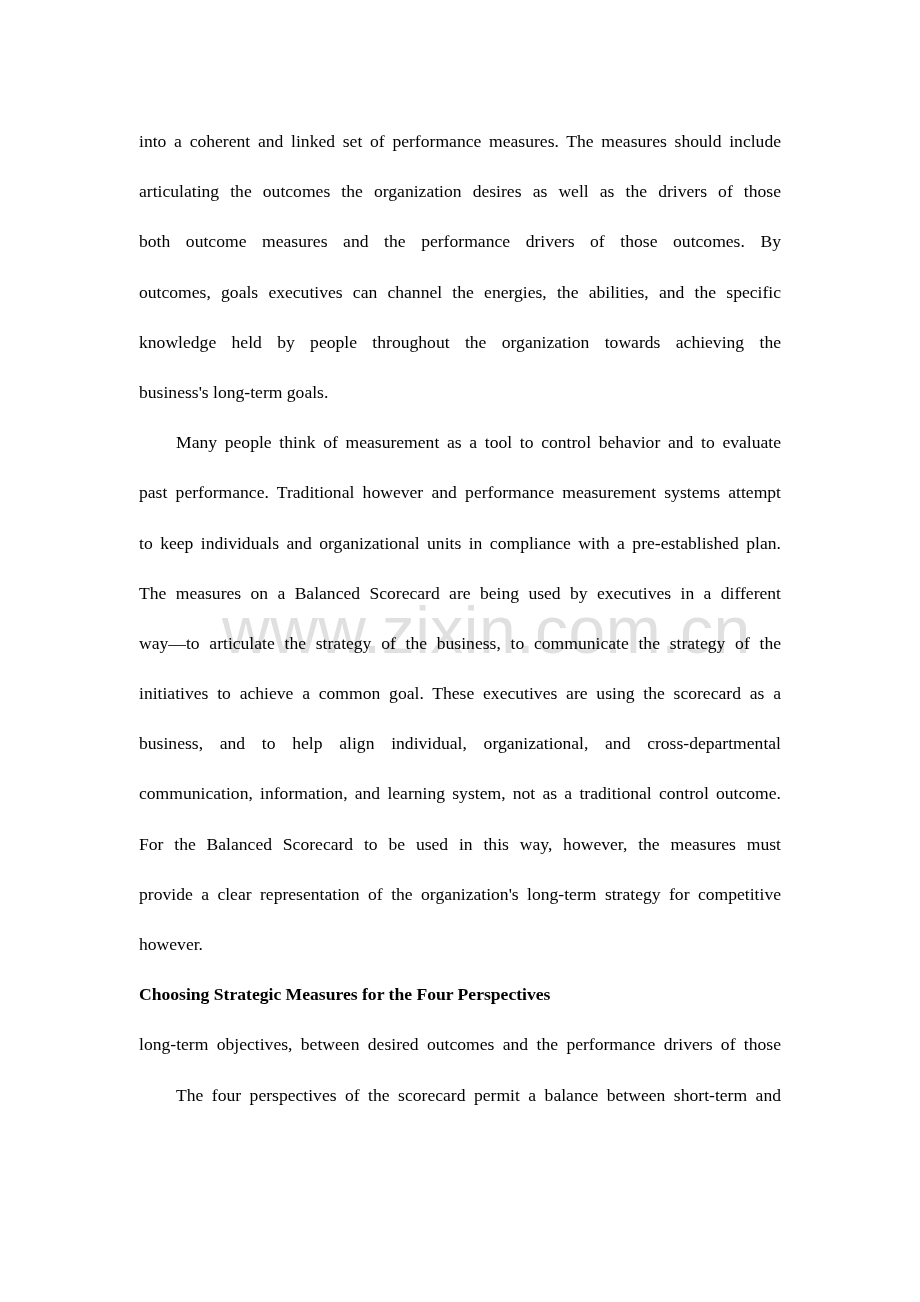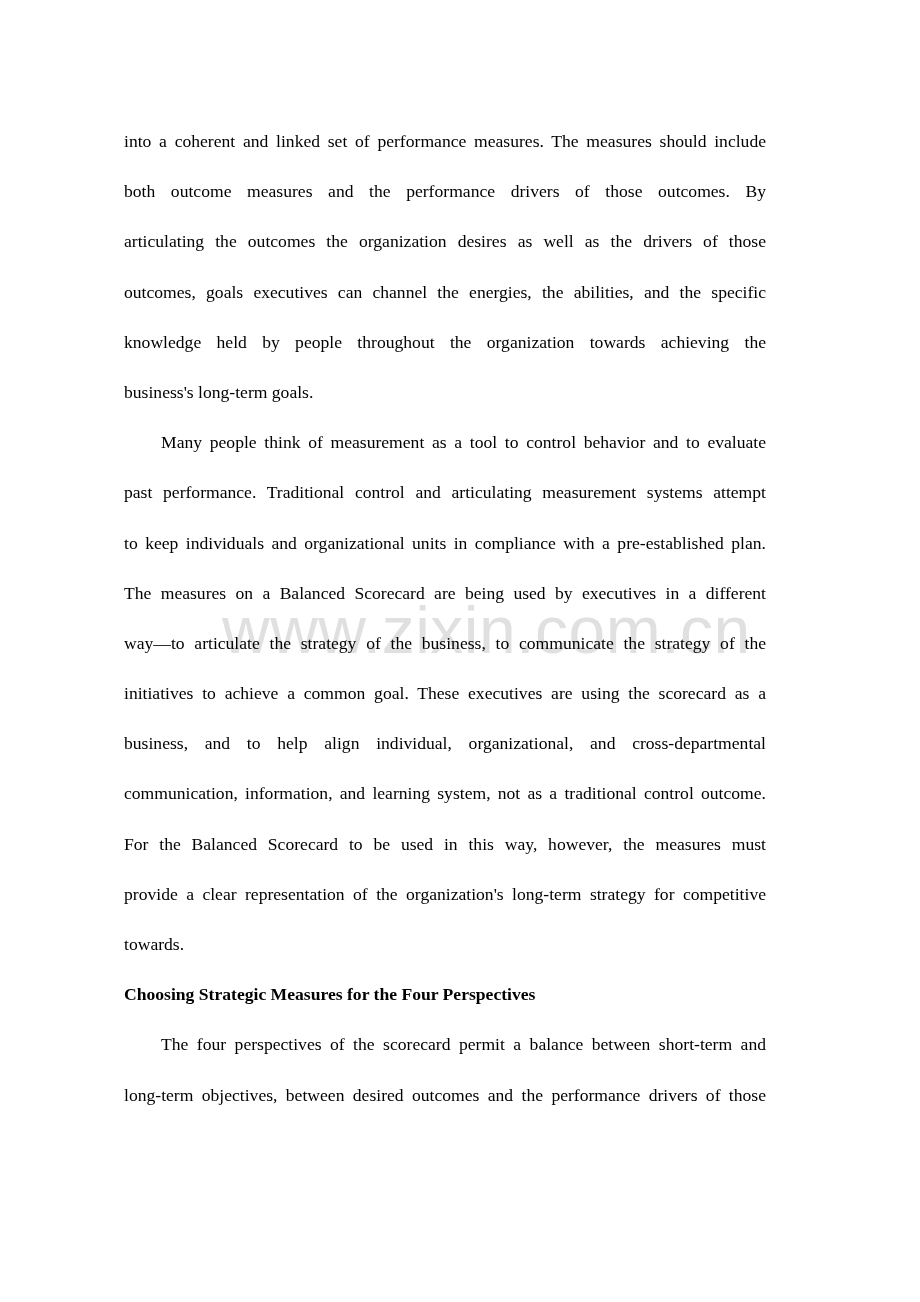--- a/index.html
+++ b/index.html
@@ -10,21 +10,21 @@
     body {
       width: 920px;
       height: 1302px;
       position: relative;
       overflow: hidden;
       font-family: "Liberation Serif", serif;
       color: #000000;
     }
     .page {
       position: absolute;
-      left: 124px;
+      left: 139px;
       top: 116px;
       width: 642px;
     }
     .line {
       position: relative;
       height: 50.2px;
       line-height: 50.2px;
       font-size: 17.6px;
       white-space: nowrap;
       z-index: 2;
@@ -56,41 +56,41 @@
   </style>
 </head>
 <body>
 
 <div class="watermark">www.zixin.com.cn</div>
 
 <div class="page">
 
   <div>
     <div class="line justify">into a coherent and linked set of performance measures. The measures should include</div>
+    <div class="line justify">articulating the outcomes the organization desires as well as the drivers of those</div>
     <div class="line justify">both outcome measures and the performance drivers of those outcomes. By</div>
-    <div class="line justify">articulating the outcomes the organization desires as well as the drivers of those</div>
     <div class="line justify">outcomes, goals executives can channel the energies, the abilities, and the specific</div>
     <div class="line justify">knowledge held by people throughout the organization towards achieving the</div>
     <div class="line">business's long-term goals.</div>
   </div>
 
   <div>
     <div class="line justify indent">Many people think of measurement as a tool to control behavior and to evaluate</div>
-    <div class="line justify">past performance. Traditional control and articulating measurement systems attempt</div>
+    <div class="line justify">past performance. Traditional however and performance measurement systems attempt</div>
     <div class="line justify">to keep individuals and organizational units in compliance with a pre-established plan.</div>
     <div class="line justify">The measures on a Balanced Scorecard are being used by executives in a different</div>
     <div class="line justify">way—to articulate the strategy of the business, to communicate the strategy of the</div>
     <div class="line justify">initiatives to achieve a common goal. These executives are using the scorecard as a</div>
     <div class="line justify">business, and to help align individual, organizational, and cross-departmental</div>
     <div class="line justify">communication, information, and learning system, not as a traditional control outcome.</div>
     <div class="line justify">For the Balanced Scorecard to be used in this way, however, the measures must</div>
     <div class="line justify">provide a clear representation of the organization's long-term strategy for competitive</div>
-    <div class="line">towards.</div>
+    <div class="line">however.</div>
   </div>
 
   <div class="line heading">Choosing Strategic Measures for the Four Perspectives</div>
 
   <div>
+    <div class="line justify">long-term objectives, between desired outcomes and the performance drivers of those</div>
     <div class="line justify indent">The four perspectives of the scorecard permit a balance between short-term and</div>
-    <div class="line justify">long-term objectives, between desired outcomes and the performance drivers of those</div>
   </div>
 
 </div>
 
 </body></html>

